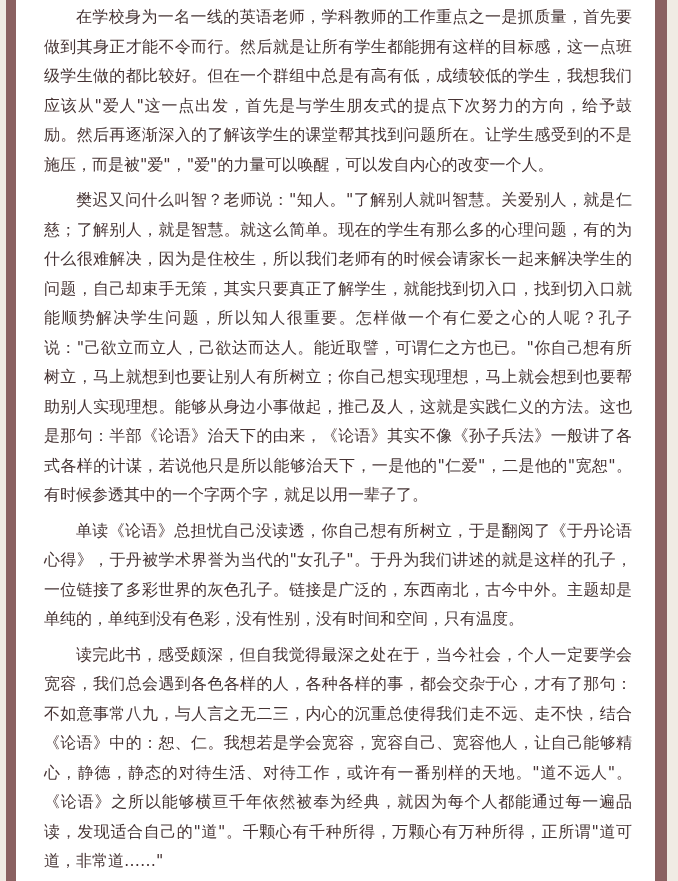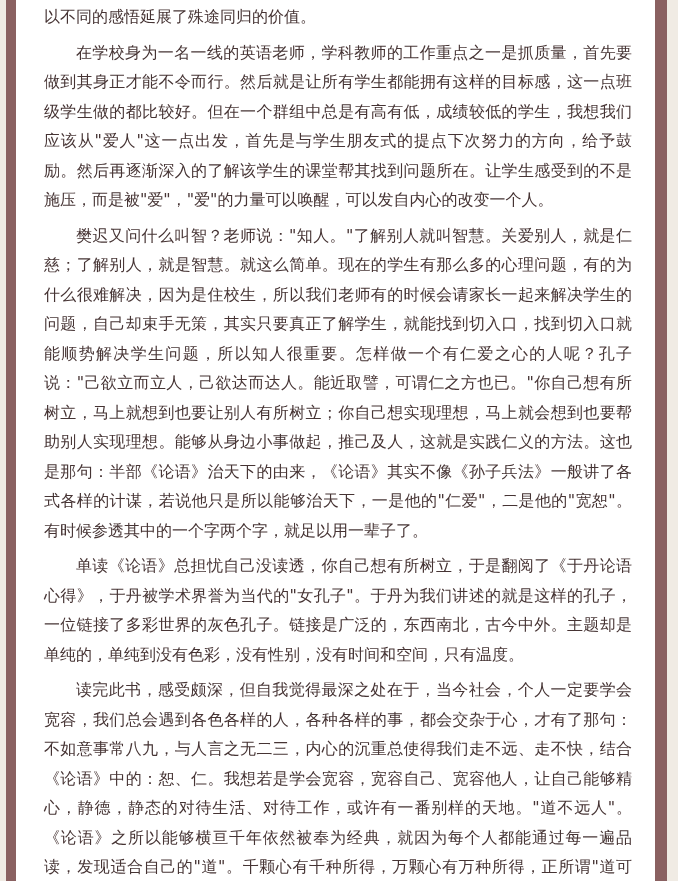--- a/index.html
+++ b/index.html
@@ -41,19 +41,18 @@
   }
   .document-content p.no-indent {
     text-indent: 0;
   }
 </style>
 </head>
 <body>
 
 <div class="page-frame">
   <div class="document-content">
-    <p class="no-indent">以不同的感悟延展了殊途同归的价值。</p>
     <p>在学校身为一名一线的英语老师，学科教师的工作重点之一是抓质量，首先要做到其身正才能不令而行。然后就是让所有学生都能拥有这样的目标感，这一点班级学生做的都比较好。但在一个群组中总是有高有低，成绩较低的学生，我想我们应该从"爱人"这一点出发，首先是与学生朋友式的提点下次努力的方向，给予鼓励。然后再逐渐深入的了解该学生的课堂帮其找到问题所在。让学生感受到的不是施压，而是被"爱"，"爱"的力量可以唤醒，可以发自内心的改变一个人。</p>
     <p>樊迟又问什么叫智？老师说："知人。"了解别人就叫智慧。关爱别人，就是仁慈；了解别人，就是智慧。就这么简单。现在的学生有那么多的心理问题，有的为什么很难解决，因为是住校生，所以我们老师有的时候会请家长一起来解决学生的问题，自己却束手无策，其实只要真正了解学生，就能找到切入口，找到切入口就能顺势解决学生问题，所以知人很重要。怎样做一个有仁爱之心的人呢？孔子说："己欲立而立人，己欲达而达人。能近取譬，可谓仁之方也已。"你自己想有所树立，马上就想到也要让别人有所树立；你自己想实现理想，马上就会想到也要帮助别人实现理想。能够从身边小事做起，推己及人，这就是实践仁义的方法。这也是那句：半部《论语》治天下的由来，《论语》其实不像《孙子兵法》一般讲了各式各样的计谋，若说他只是所以能够治天下，一是他的"仁爱"，二是他的"宽恕"。有时候参透其中的一个字两个字，就足以用一辈子了。</p>
     <p>单读《论语》总担忧自己没读透，你自己想有所树立，于是翻阅了《于丹论语心得》，于丹被学术界誉为当代的"女孔子"。于丹为我们讲述的就是这样的孔子，一位链接了多彩世界的灰色孔子。链接是广泛的，东西南北，古今中外。主题却是单纯的，单纯到没有色彩，没有性别，没有时间和空间，只有温度。</p>
     <p>读完此书，感受颇深，但自我觉得最深之处在于，当今社会，个人一定要学会宽容，我们总会遇到各色各样的人，各种各样的事，都会交杂于心，才有了那句：不如意事常八九，与人言之无二三，内心的沉重总使得我们走不远、走不快，结合《论语》中的：恕、仁。我想若是学会宽容，宽容自己、宽容他人，让自己能够精心，静德，静态的对待生活、对待工作，或许有一番别样的天地。"道不远人"。《论语》之所以能够横亘千年依然被奉为经典，就因为每个人都能通过每一遍品读，发现适合自己的"道"。千颗心有千种所得，万颗心有万种所得，正所谓"道可道，非常道……"</p>
   </div>
 </div>
 
 </body></html>

